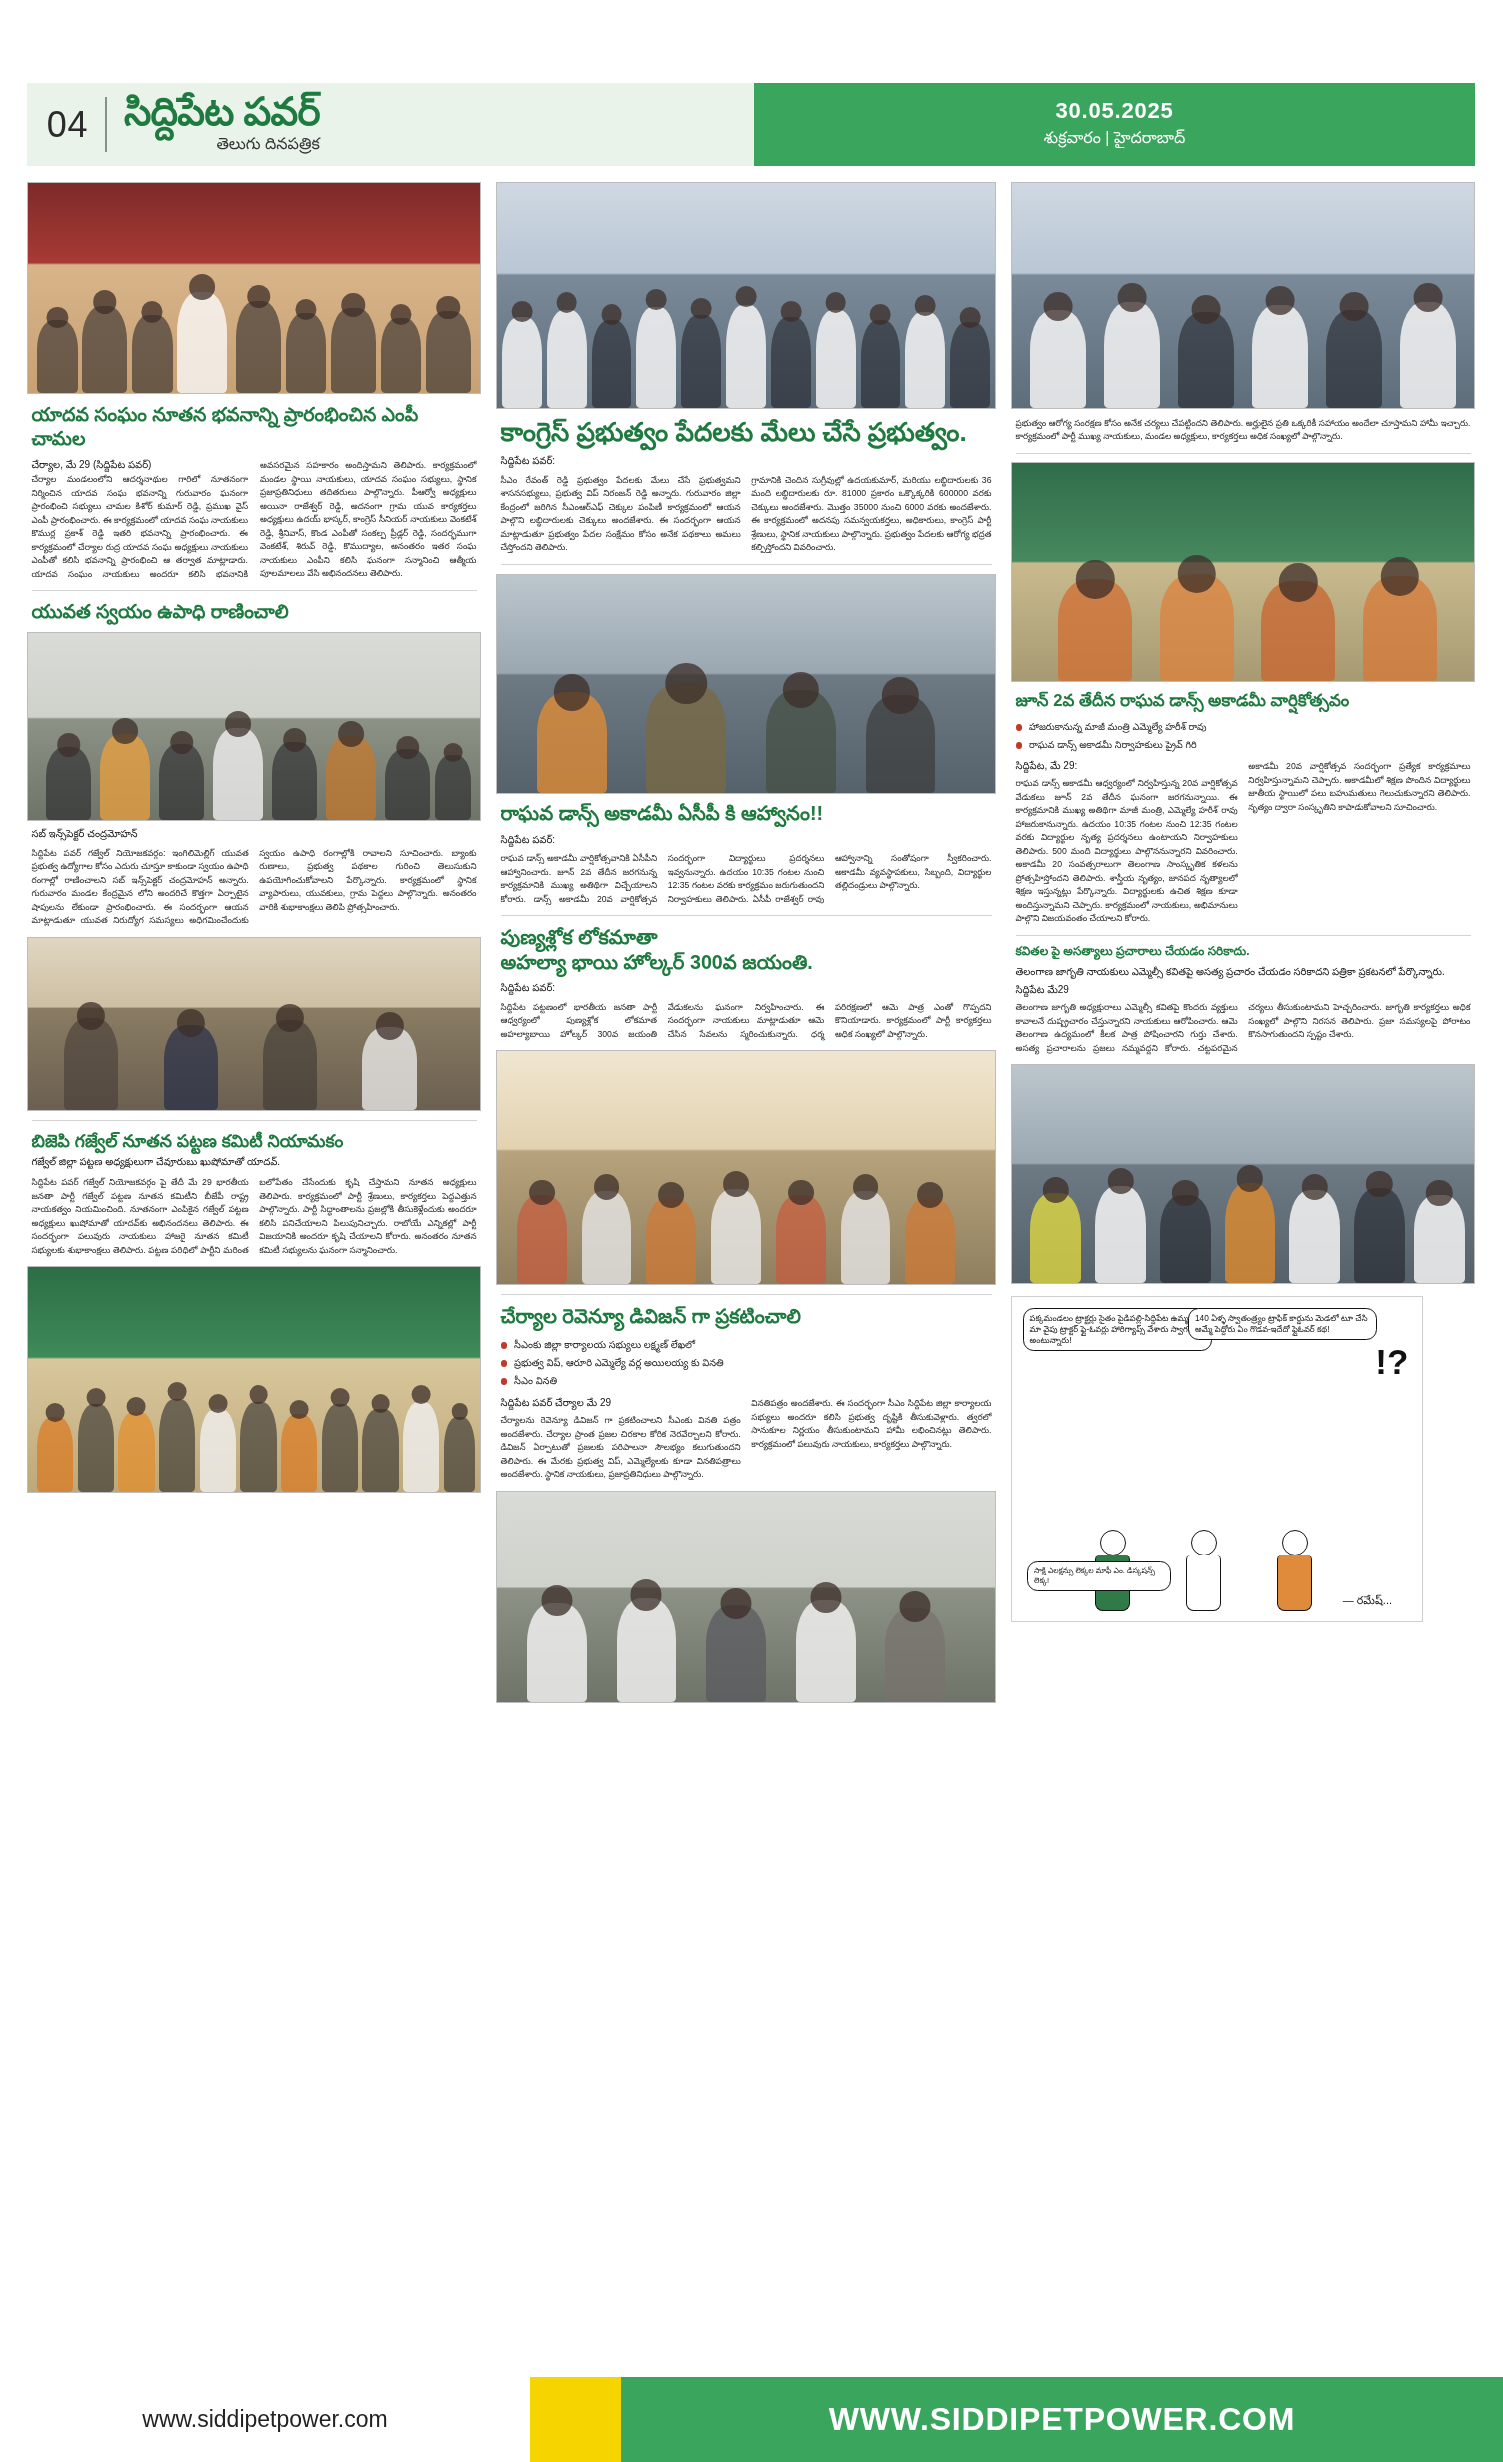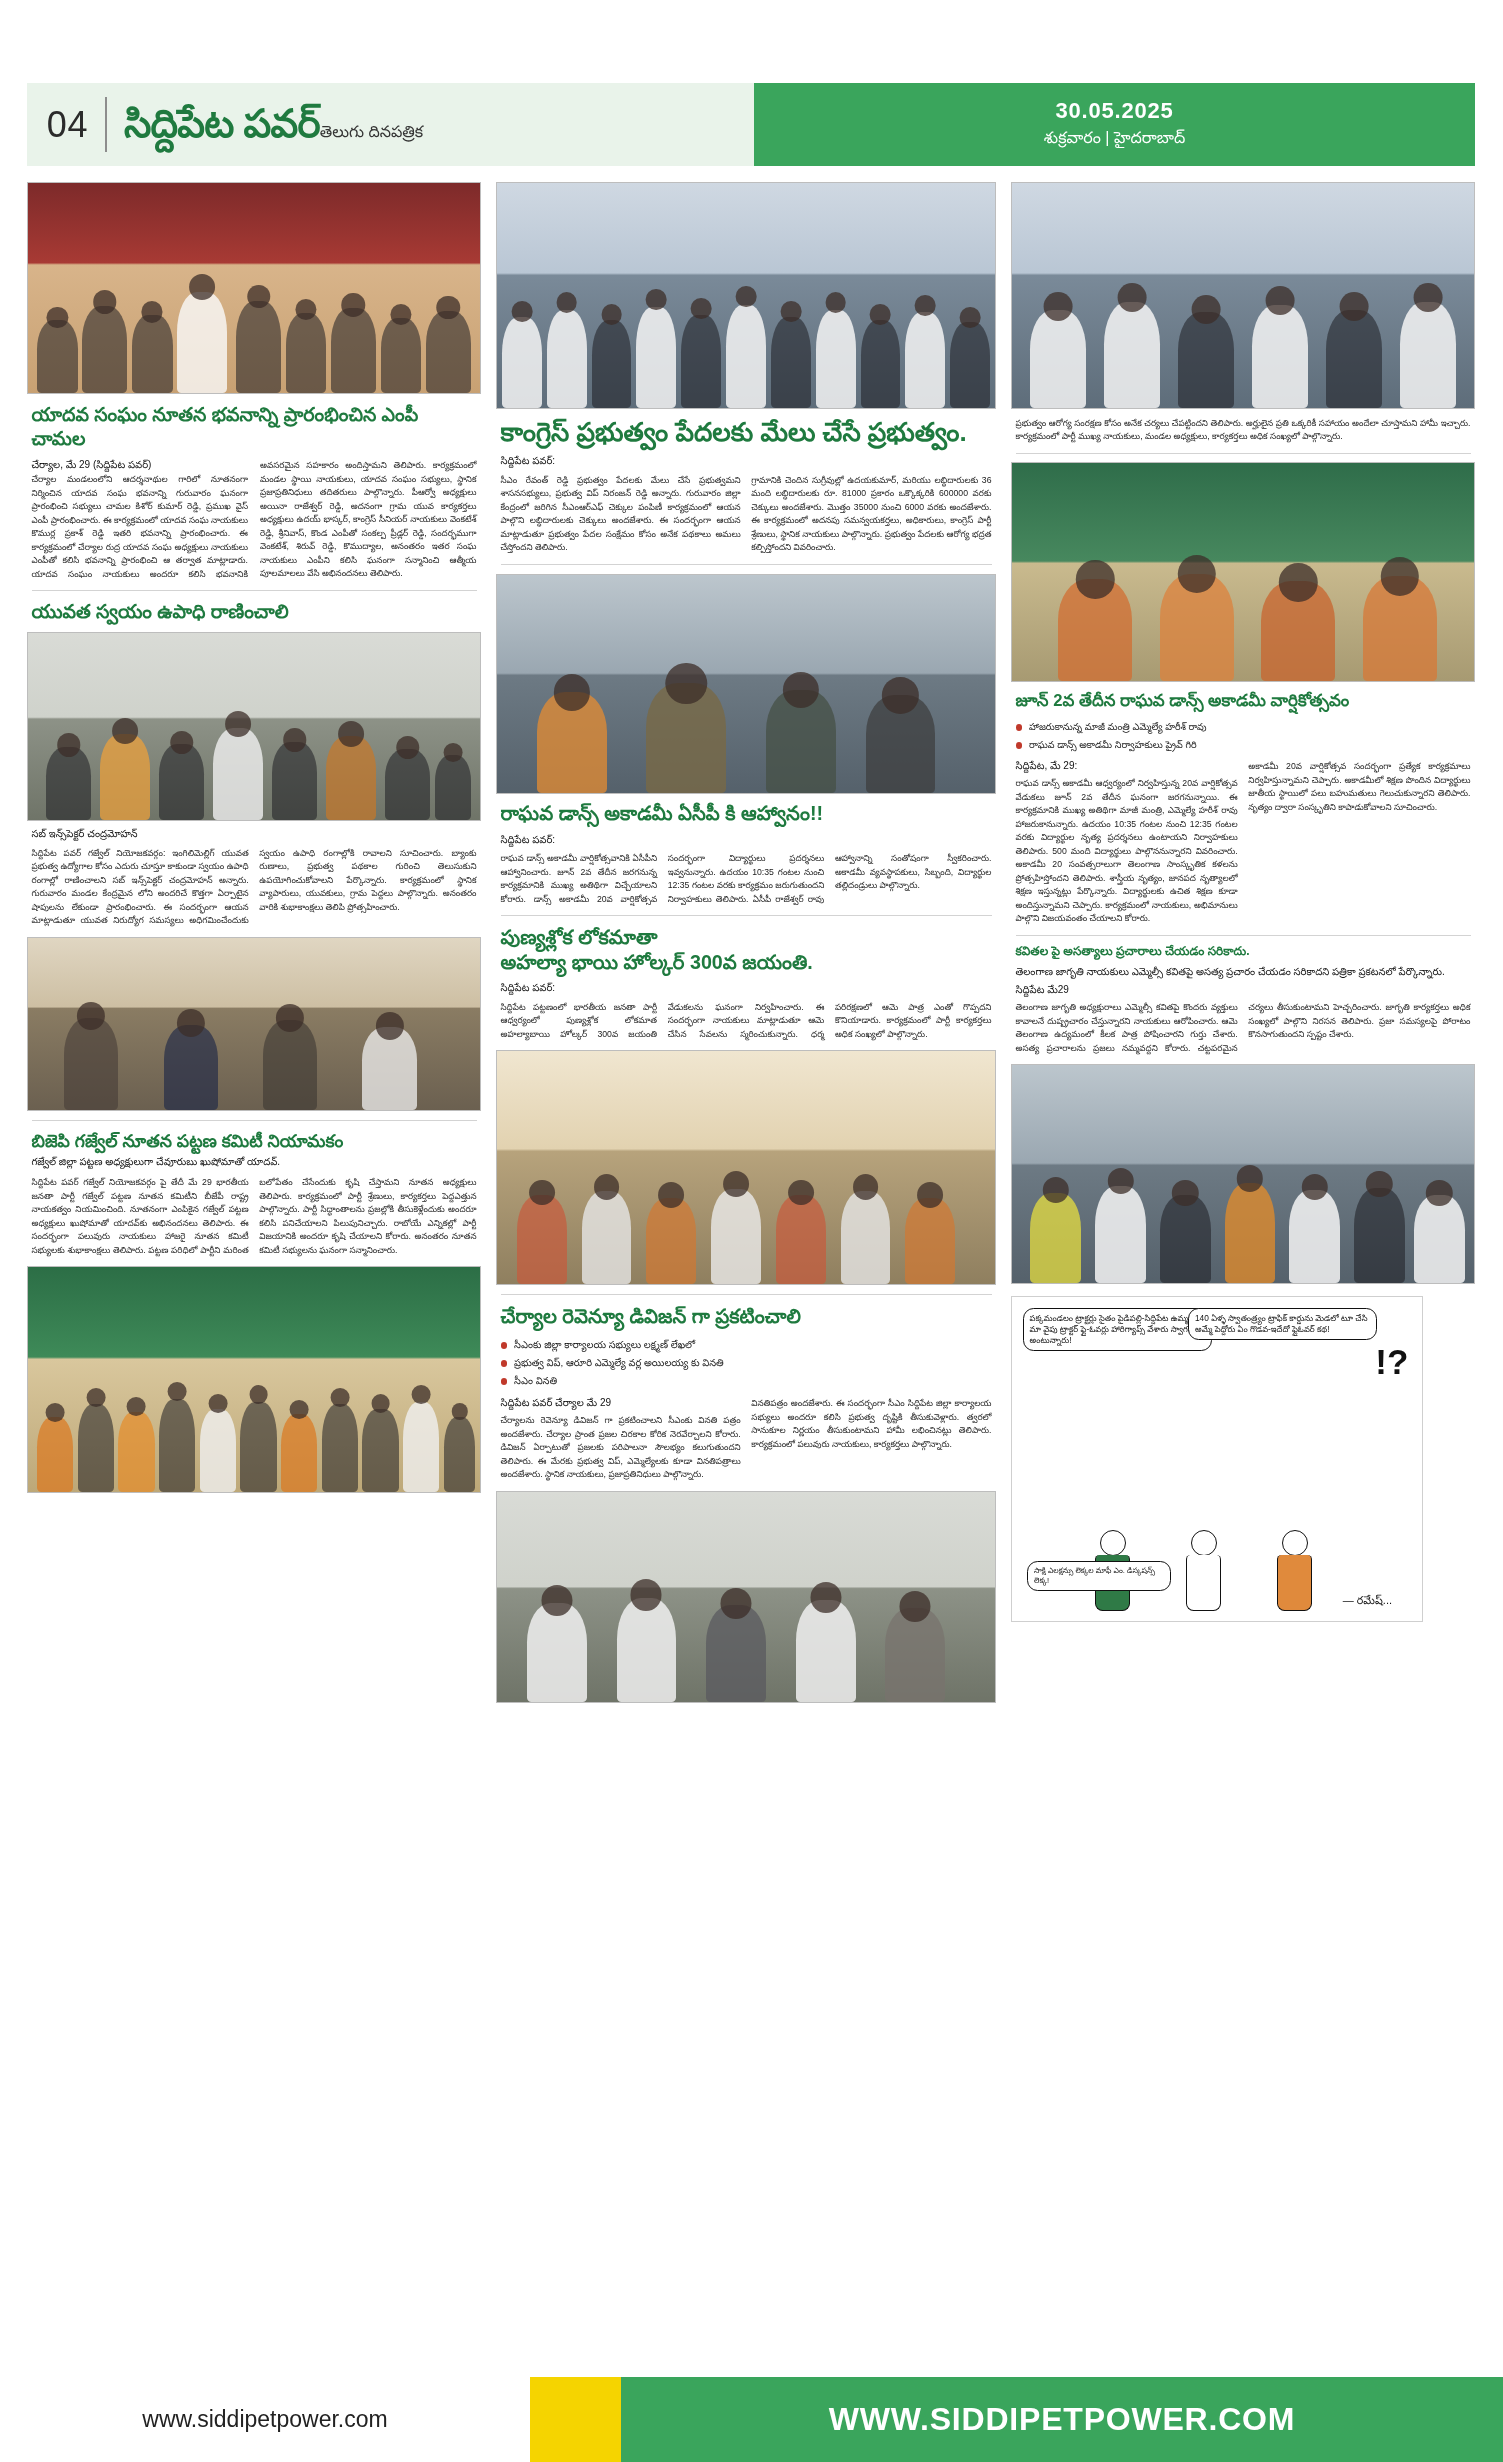--- a/index.html
+++ b/index.html
@@ -24,21 +24,21 @@
   .mh-left {
     background:#e9f3ea;
     width:727px; display:flex; align-items:center; padding-left:19.7px;
   }
   .mh-pageno {
     font-size:36px; color:#2b2b2b; font-weight:400; letter-spacing:0.8px;
   }
   .mh-divider {
     width:2.3px; height:55px; background:#8d8d8d; margin:0 16.7px;
   }
-  .mh-titlewrap { display:flex; flex-direction:row; justify-content:flex-end; }
+  .mh-titlewrap { display:flex; flex-direction:column; justify-content:flex-end; }
   .mh-title {
     font-size:39px; font-weight:bold; color:#1f7a3f; line-height:1.05;
     letter-spacing:-0.8px;
   }
   .mh-sub {
     font-size:16px; color:#333; margin-top:3px; align-self:flex-end;
   }
   .mh-right {
     flex:1; background:#3aa55c; color:#ffffff;
     display:flex; flex-direction:column; align-items:center; justify-content:center;

